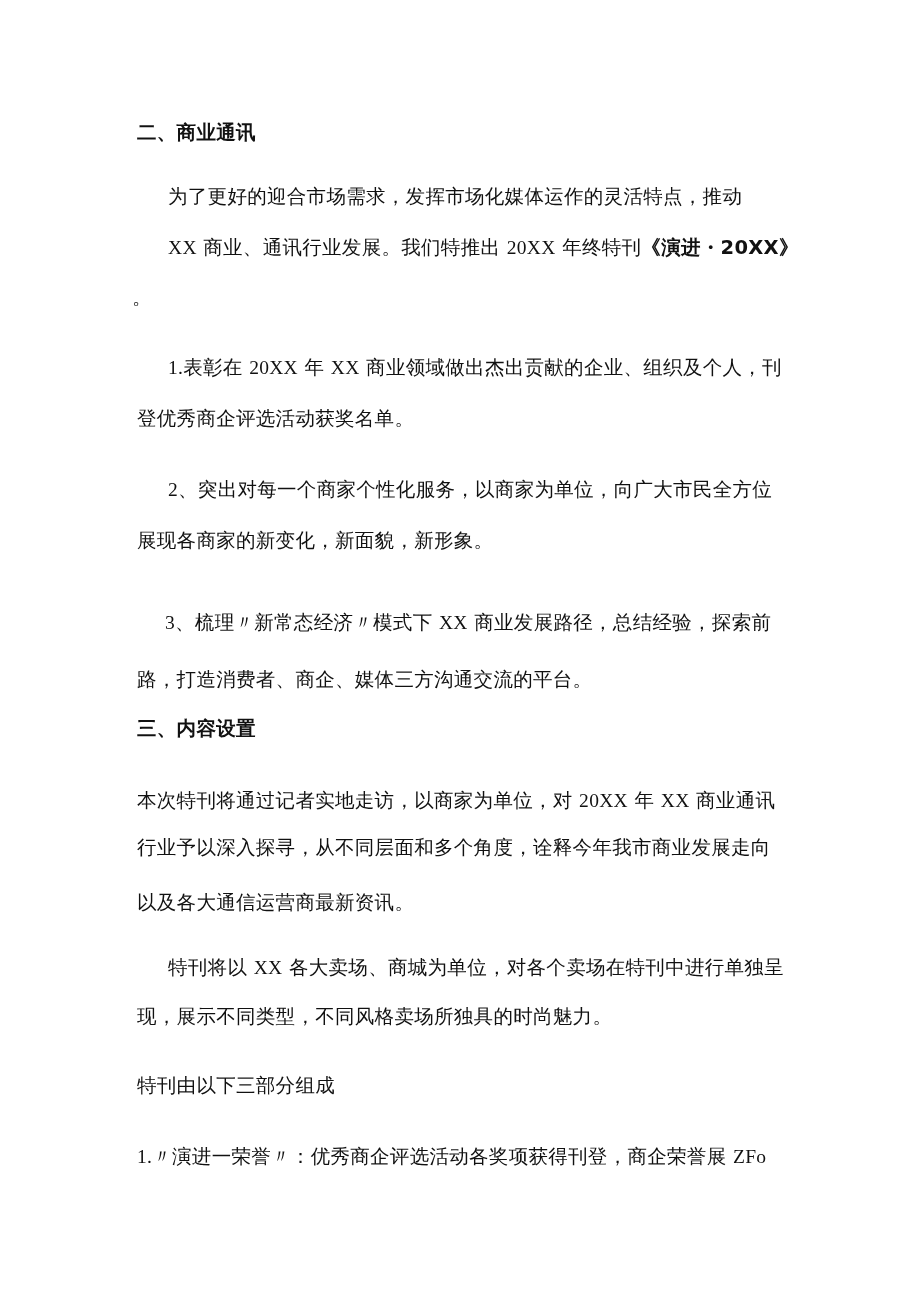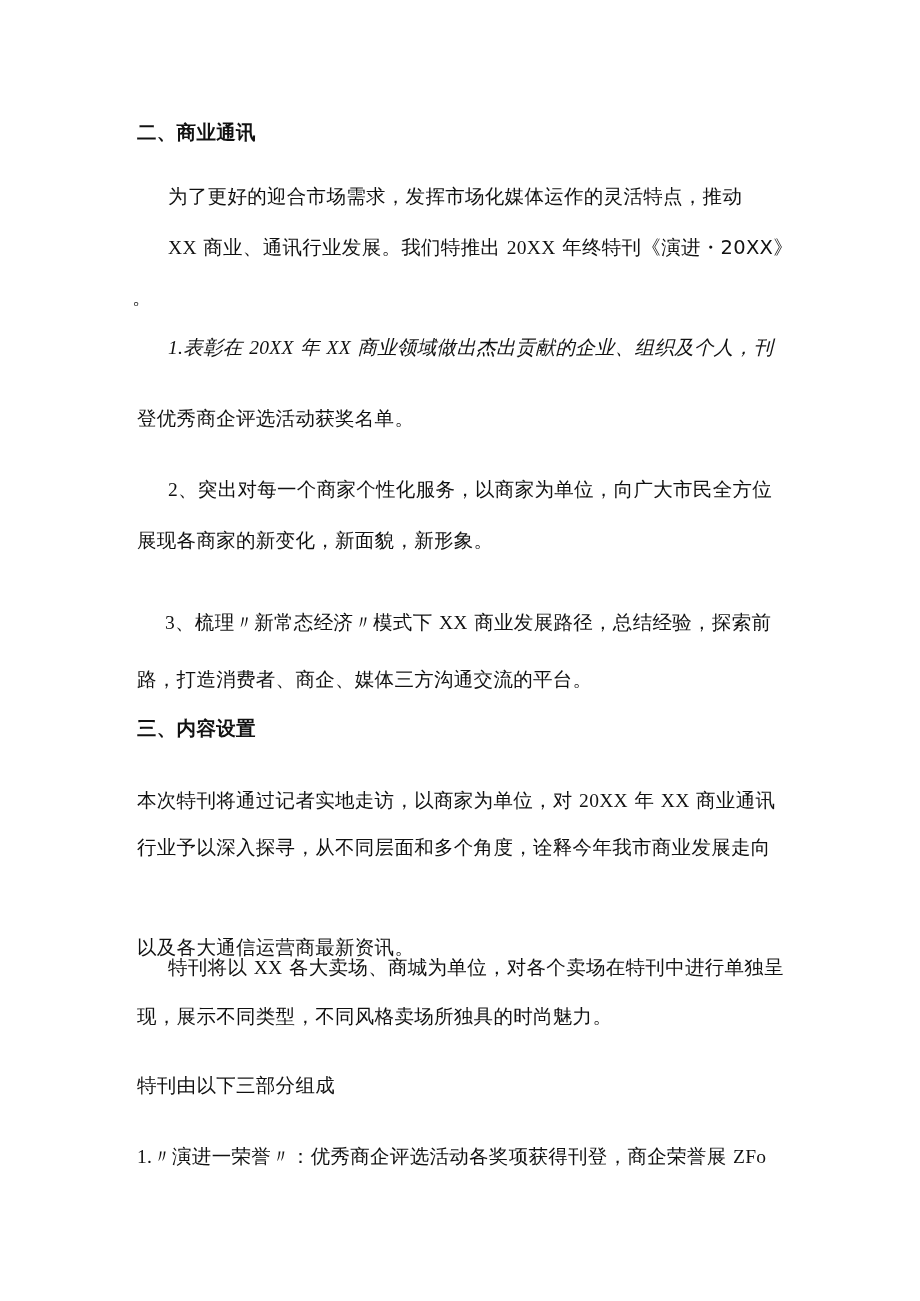--- a/index.html
+++ b/index.html
@@ -1,57 +1,57 @@
 <!DOCTYPE html>
 <html><head>
 <meta charset="utf-8">
 <style>
   html, body { margin: 0; padding: 0; background: #ffffff; }
   body { width: 920px; height: 1301px; position: relative; overflow: hidden;
          font-family: "DejaVu Sans", "Liberation Sans", sans-serif; color: #111; }
   .line { position: absolute; font-size: 19.5px; line-height: 24px; white-space: nowrap; letter-spacing: 0.3px; }
   .h { font-weight: bold; }
   .serif { font-family: "Liberation Serif", "DejaVu Serif", serif; }
-  .b { font-weight: normal; }
+  .b { font-weight: bold; }
 </style>
 </head>
 <body>
 
 <div>
 
   <div class="line h" style="left:137px; top:121px;">二、商业通讯</div>
 
   <div class="line" style="left:168px; top:185px;">为了更好的迎合市场需求，发挥市场化媒体运作的灵活特点，推动</div>
   <div class="line" style="left:168px; top:236px;">
     <span class="serif">XX</span><span> 商业、通讯行业发展。我们特推出 </span><span class="serif">20XX</span><span> 年终特刊</span><span class="b">《演进・20XX》</span>
   </div>
   <div class="line" style="left:132px; top:286px;">。</div>
 
-  <div class="line" style="left:168px; top:336px;font-style:italic;">
+  <div class="line" style="left:168px; top:356px;">
     <span class="serif">1.</span><span>表彰在 </span><span class="serif">20XX</span><span> 年 </span><span class="serif">XX</span><span> 商业领域做出杰出贡献的企业、组织及个人，刊</span>
   </div>
   <div class="line" style="left:137px; top:407px;">登优秀商企评选活动获奖名单。</div>
 
   <div class="line" style="left:168px; top:478px;">
     <span class="serif">2</span><span>、突出对每一个商家个性化服务，以商家为单位，向广大市民全方位</span>
   </div>
   <div class="line" style="left:137px; top:529px;">展现各商家的新变化，新面貌，新形象。</div>
 
   <div class="line" style="left:165px; top:599px;margin-top:12px;">
     <span class="serif">3</span><span>、梳理〃新常态经济〃模式下 </span><span class="serif">XX</span><span> 商业发展路径，总结经验，探索前</span>
   </div>
   <div class="line" style="left:137px; top:668px;">路，打造消费者、商企、媒体三方沟通交流的平台。</div>
 
   <div class="line h" style="left:137px; top:717px;">三、内容设置</div>
 
   <div class="line" style="left:137px; top:789px;">
     <span>本次特刊将通过记者实地走访，以商家为单位，对 </span><span class="serif">20XX</span><span> 年 </span><span class="serif">XX</span><span> 商业通讯</span>
   </div>
   <div class="line" style="left:137px; top:836px;">行业予以深入探寻，从不同层面和多个角度，诠释今年我市商业发展走向</div>
-  <div class="line" style="left:137px; top:936px;">以及各大通信运营商最新资讯。</div>
+  <div class="line" style="left:137px; top:891px;">以及各大通信运营商最新资讯。</div>
 
   <div class="line" style="left:168px; top:956px;">
     <span>特刊将以 </span><span class="serif">XX</span><span> 各大卖场、商城为单位，对各个卖场在特刊中进行单独呈</span>
   </div>
   <div class="line" style="left:137px; top:1005px;">现，展示不同类型，不同风格卖场所独具的时尚魅力。</div>
 
   <div class="line" style="left:137px; top:1074px;">特刊由以下三部分组成</div>
 
   <div class="line" style="left:137px; top:1145px;">
     <span class="serif">1.</span><span>〃演进一荣誉〃：优秀商企评选活动各奖项获得刊登，商企荣誉展 </span><span class="serif">ZFo</span>

